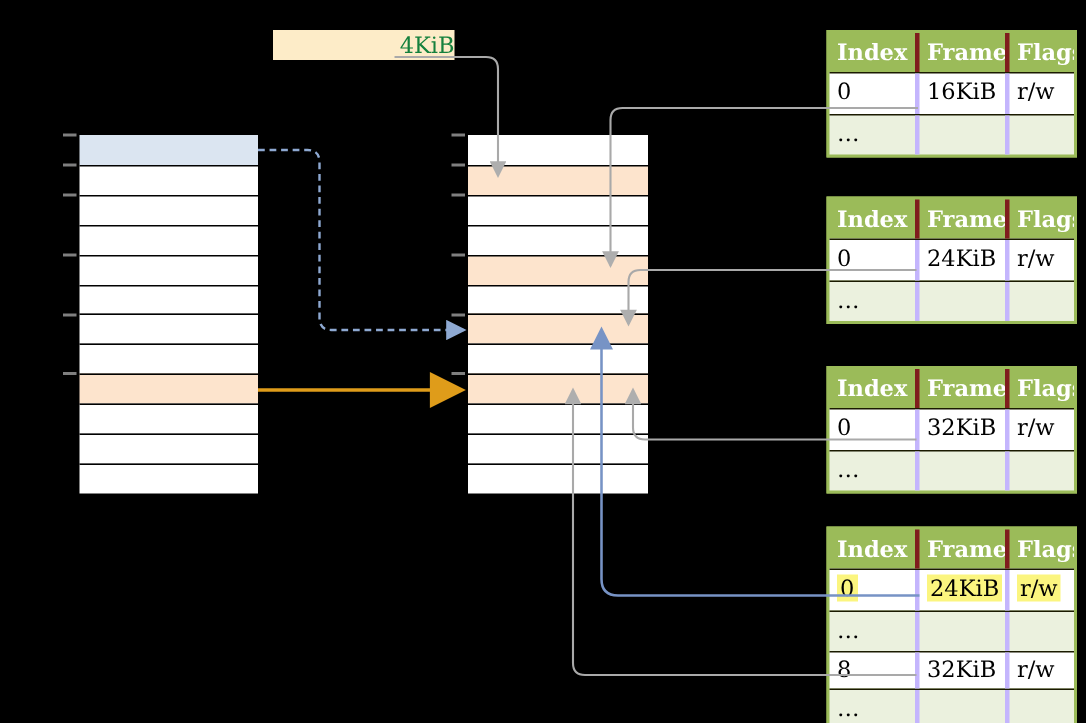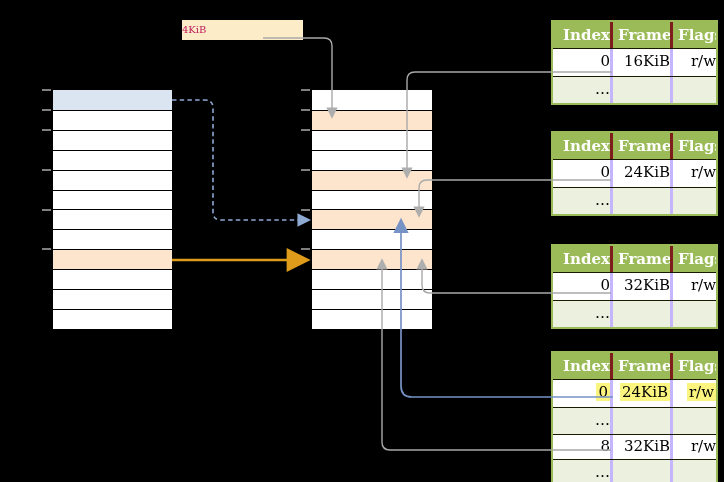--- a/index.html
+++ b/index.html
@@ -1,33 +1,33 @@
 <!DOCTYPE html>
 <html><head>
 <meta charset="utf-8">
 <style>
   html,body{margin:0;padding:0;background:#000;}
   #stage{position:relative;width:724px;height:482px;background:#000;overflow:hidden;
          font-family:"DejaVu Serif", "Liberation Serif", serif;}
 
   
   .sizelabel{position:absolute;left:182px;top:20px;width:121px;height:20px;
-    background:#fdecc8;color:#be185d;font-size:10px;line-height:20px;text-align:left;}
+    background:#fdecc8;color:#15803d;font-size:15px;line-height:20px;text-align:right;}
 
   
   .memarray{position:absolute;display:grid;grid-template-rows:repeat(12,1fr);}
   #vm{left:53px;top:90px;width:119px;height:239px;}
   #pm{left:312px;top:90px;width:120px;height:239px;}
   .mem-row{background:#fff;border-top:1.5px solid #000;}
   .mem-row:first-child{border-top:none;}
   .tick{position:absolute;width:9px;height:2px;background:#7f7f7f;left:-11px;}
 
   
   .ptable{position:absolute;left:551px;width:167px;background:#9bbb59;
-    border:2px solid #9bbb59;box-sizing:border-box;font-size:15px;color:#000;text-align:right;}
+    border:2px solid #9bbb59;box-sizing:border-box;font-size:15px;color:#000;}
   .trow{display:grid;grid-template-columns:57px 60px 46px;}
   .trow.head{height:26px;background:#9bbb59;color:#fff;font-weight:bold;}
   .trow.head .tcell{line-height:26px;border-left:3px solid #7f1d1d;}
   .trow.head .tcell:first-child{border-left:none;}
   .trow.normal,.trow.highlight{height:27px;background:#fff;}
   .trow.dots{height:26px;background:#ebf1de;}
   .trow:not(.head){border-top:1px solid #1a1a00;}
   .trow:not(.head) .tcell{line-height:25px;border-left:3px solid #c4b5fd;}
   .trow:not(.head) .tcell:first-child{border-left:none;}
   .tcell{padding-left:5px;overflow:hidden;white-space:nowrap;}

